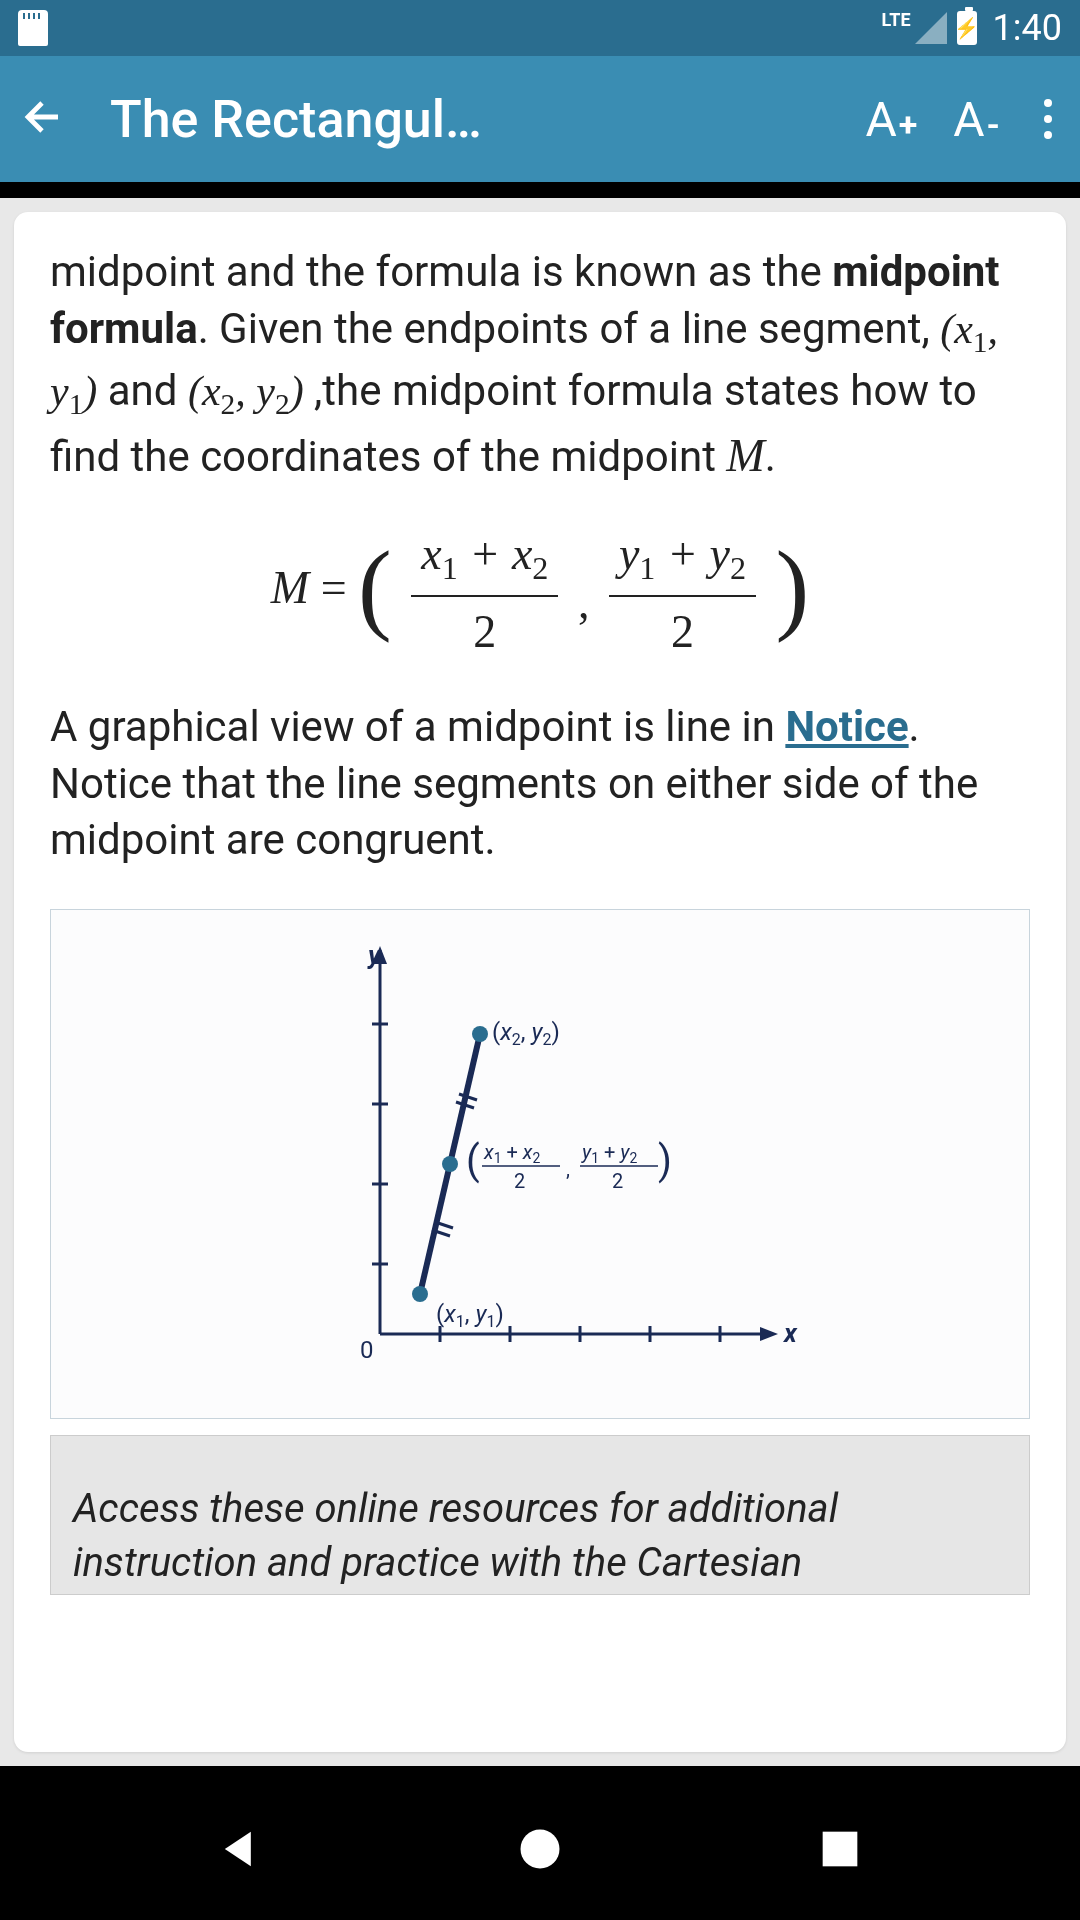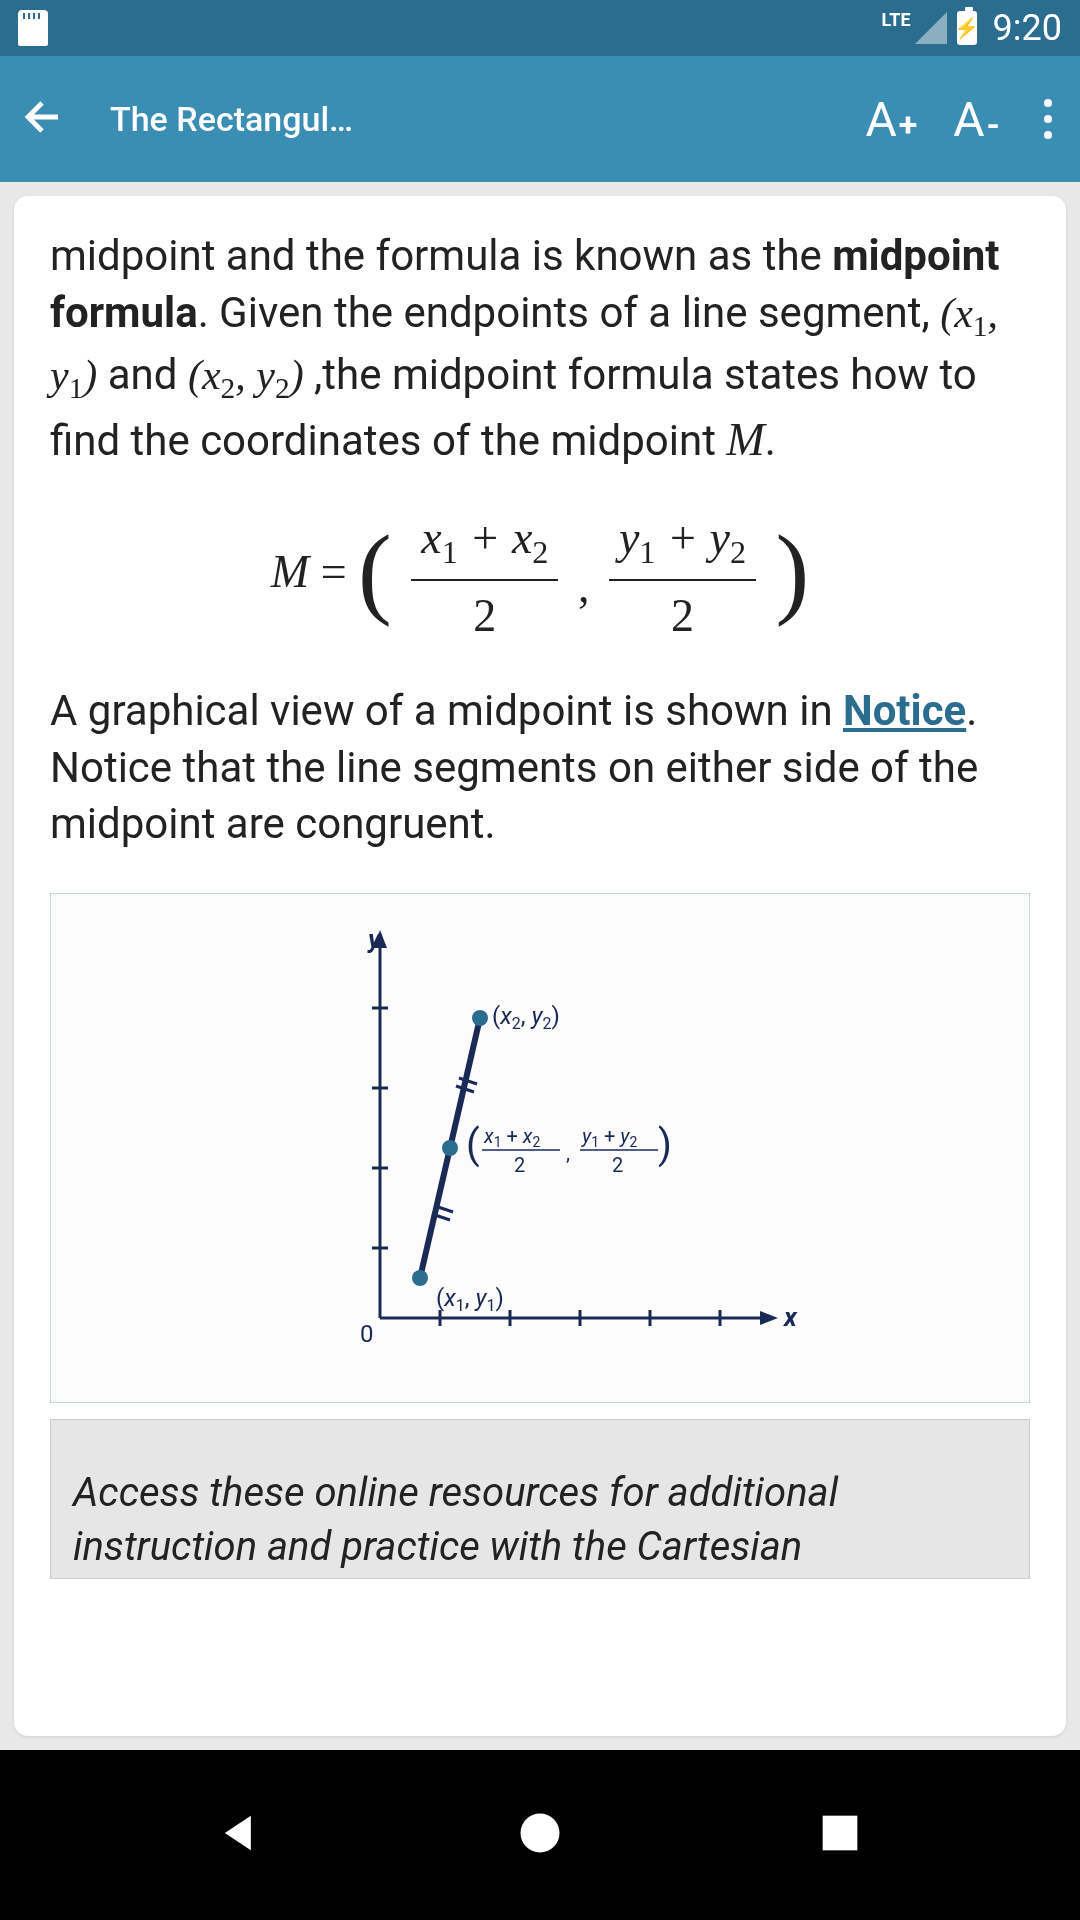--- a/index.html
+++ b/index.html
@@ -63,21 +63,21 @@
       height: 126px;
       background: #3a8db3;
       display: flex;
       align-items: center;
       padding: 0 20px;
       color: #fff;
       gap: 28px;
     }
     .back-arrow svg { width: 48px; height: 48px; }
     .app-title {
-      font-size: 34px;
+      font-size: 52px;
       font-weight: 500;
       flex: 0 1 auto;
       white-space: nowrap;
       overflow: hidden;
       text-overflow: ellipsis;
       margin-left: 14px;
     }
     .font-controls {
       display: flex;
       align-items: center;
@@ -91,20 +91,21 @@
       display: flex; flex-direction: column; gap: 8px;
       cursor: pointer; padding: 0 8px;
     }
     .more-dots span {
       width: 8px; height: 8px; background: #fff; border-radius: 50%;
     }
     .content-wrap {
       background: #e8e8e8;
       height: 1568px;
       padding: 14px;
+      margin-top: 16px;
     }
     .card {
       background: #fff;
       border-radius: 14px;
       height: 100%;
       padding: 32px 36px 0;
       overflow: hidden;
       box-shadow: 0 1px 3px rgba(0,0,0,0.1);
       font-size: 42px;
       color: #222;
@@ -175,21 +176,21 @@
 <div class="status-bar">
   <div class="status-left">
     <div class="sd-icon"></div>
   </div>
   <div class="status-right">
     <span class="lte-label">LTE</span>
     <div class="signal-tri"></div>
     <div class="batt">
         <span>⚡</span>
       </div>
-    <span class="time">9:20</span>
+    <span class="time">1:40</span>
   </div>
 </div>
 
 <div class="app-bar">
   <div class="back-arrow">
     <svg viewBox="0 0 24 24" fill="none" stroke="#fff" stroke-width="2.4">
         <path d="M19 12H5M11 5l-7 7 7 7"></path>
       </svg>
   </div>
   <div class="app-title">The Rectangul…</div>
@@ -225,21 +226,21 @@
       </span>
       <span style="font-style:normal; position:relative; top:14px">,</span>
       <span class="frac">
         <span class="num"><i>y</i><span class="sub">1</span> + <i>y</i><span class="sub">2</span></span>
         <span class="den">2</span>
       </span>
       <span class="paren">)</span>
     </div>
 
     <p>
-      <span>A graphical view of a midpoint is shown in </span><a class="link">Notice</a><span>. Notice that the line segments on either side of the midpoint are congruent.</span>
+      <span>A graphical view of a midpoint is line in </span><a class="link">Notice</a><span>. Notice that the line segments on either side of the midpoint are congruent.</span>
     </p>
 
     <div class="figure-box">
       <svg class="graph-svg" viewBox="0 0 560 460">
 
         <line x1="120" y1="20" x2="120" y2="400" stroke="#1a2a55" stroke-width="3"></line>
         <polygon points="120,12 113,30 127,30" fill="#1a2a55"></polygon>
         <text x="108" y="30" font-size="26" font-style="italic" font-weight="bold" fill="#1a2a55">y</text>
 
         <line x1="120" y1="400" x2="510" y2="400" stroke="#1a2a55" stroke-width="3"></line>

